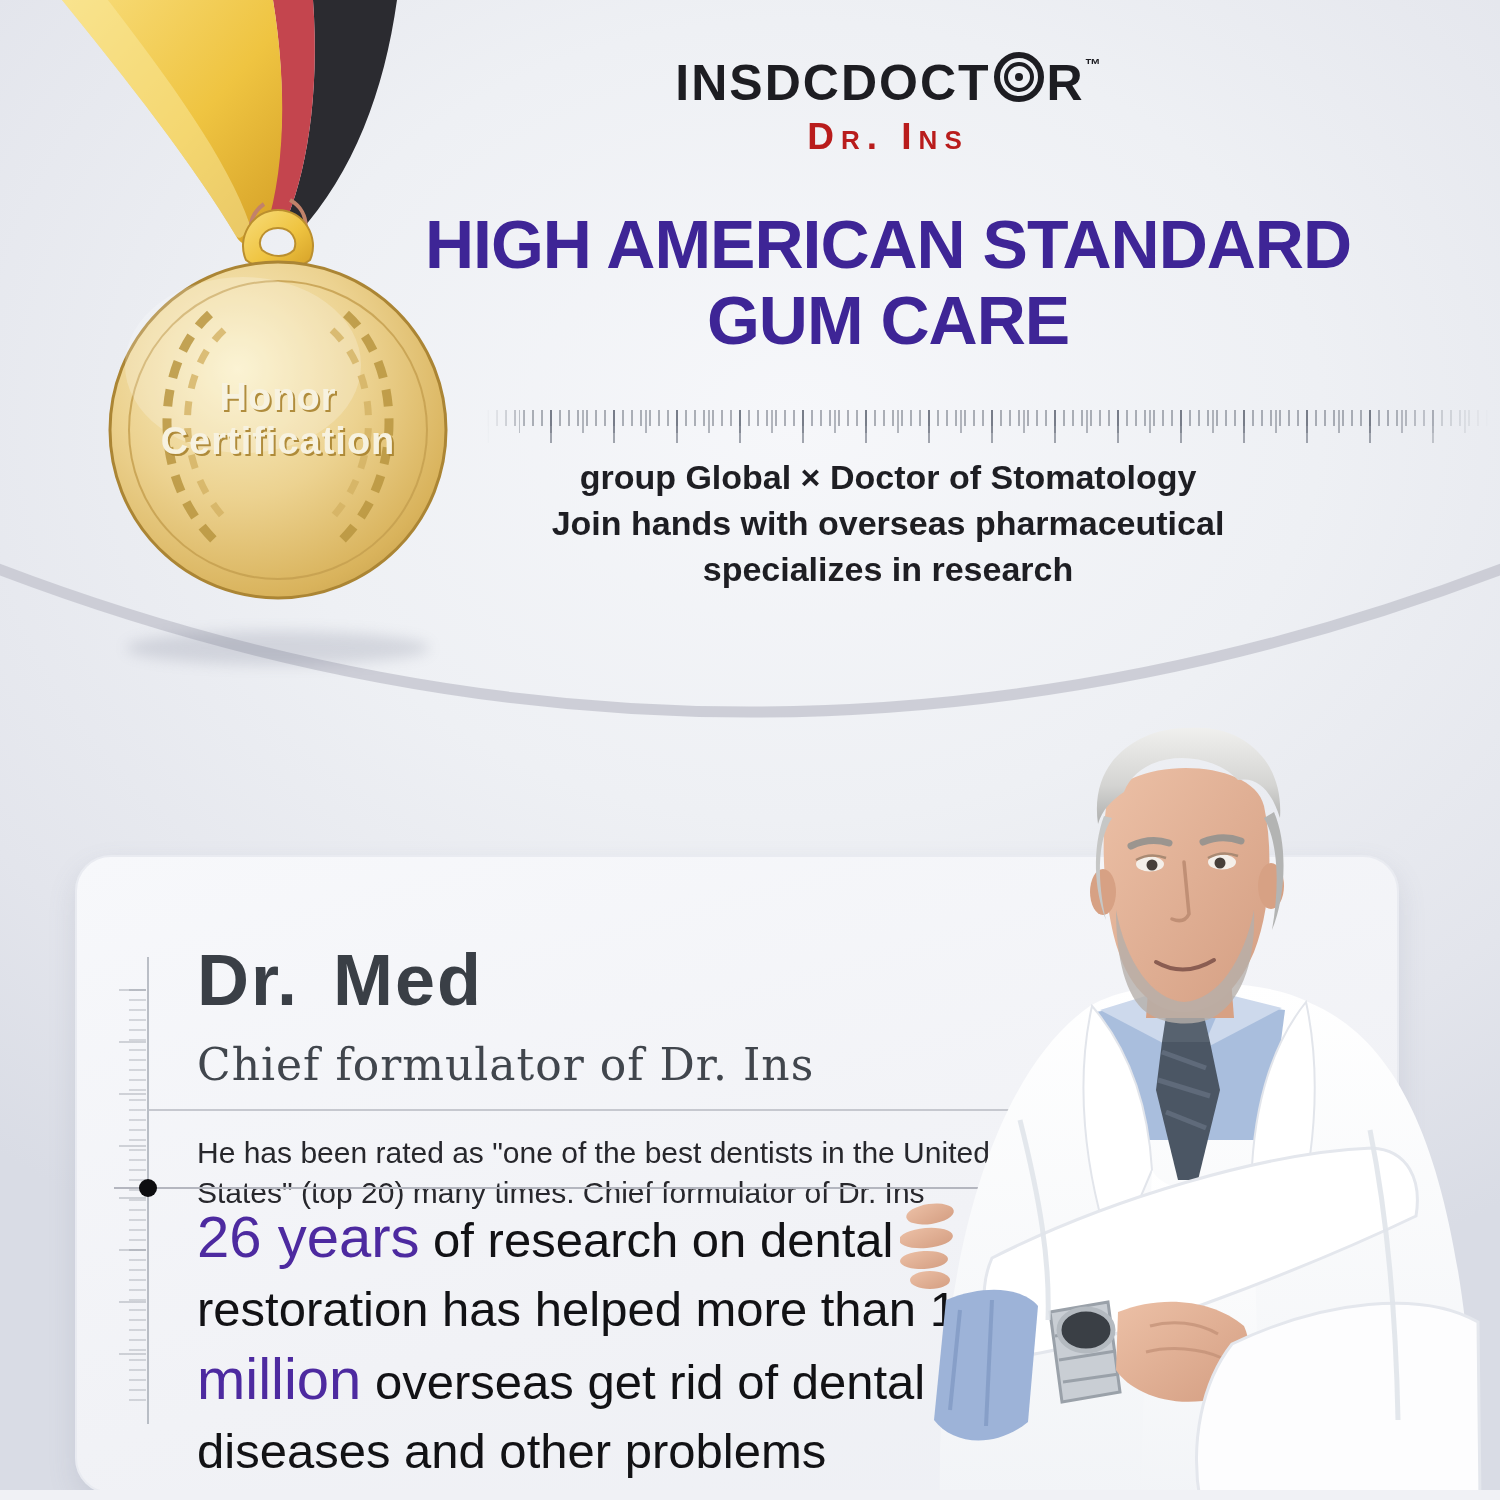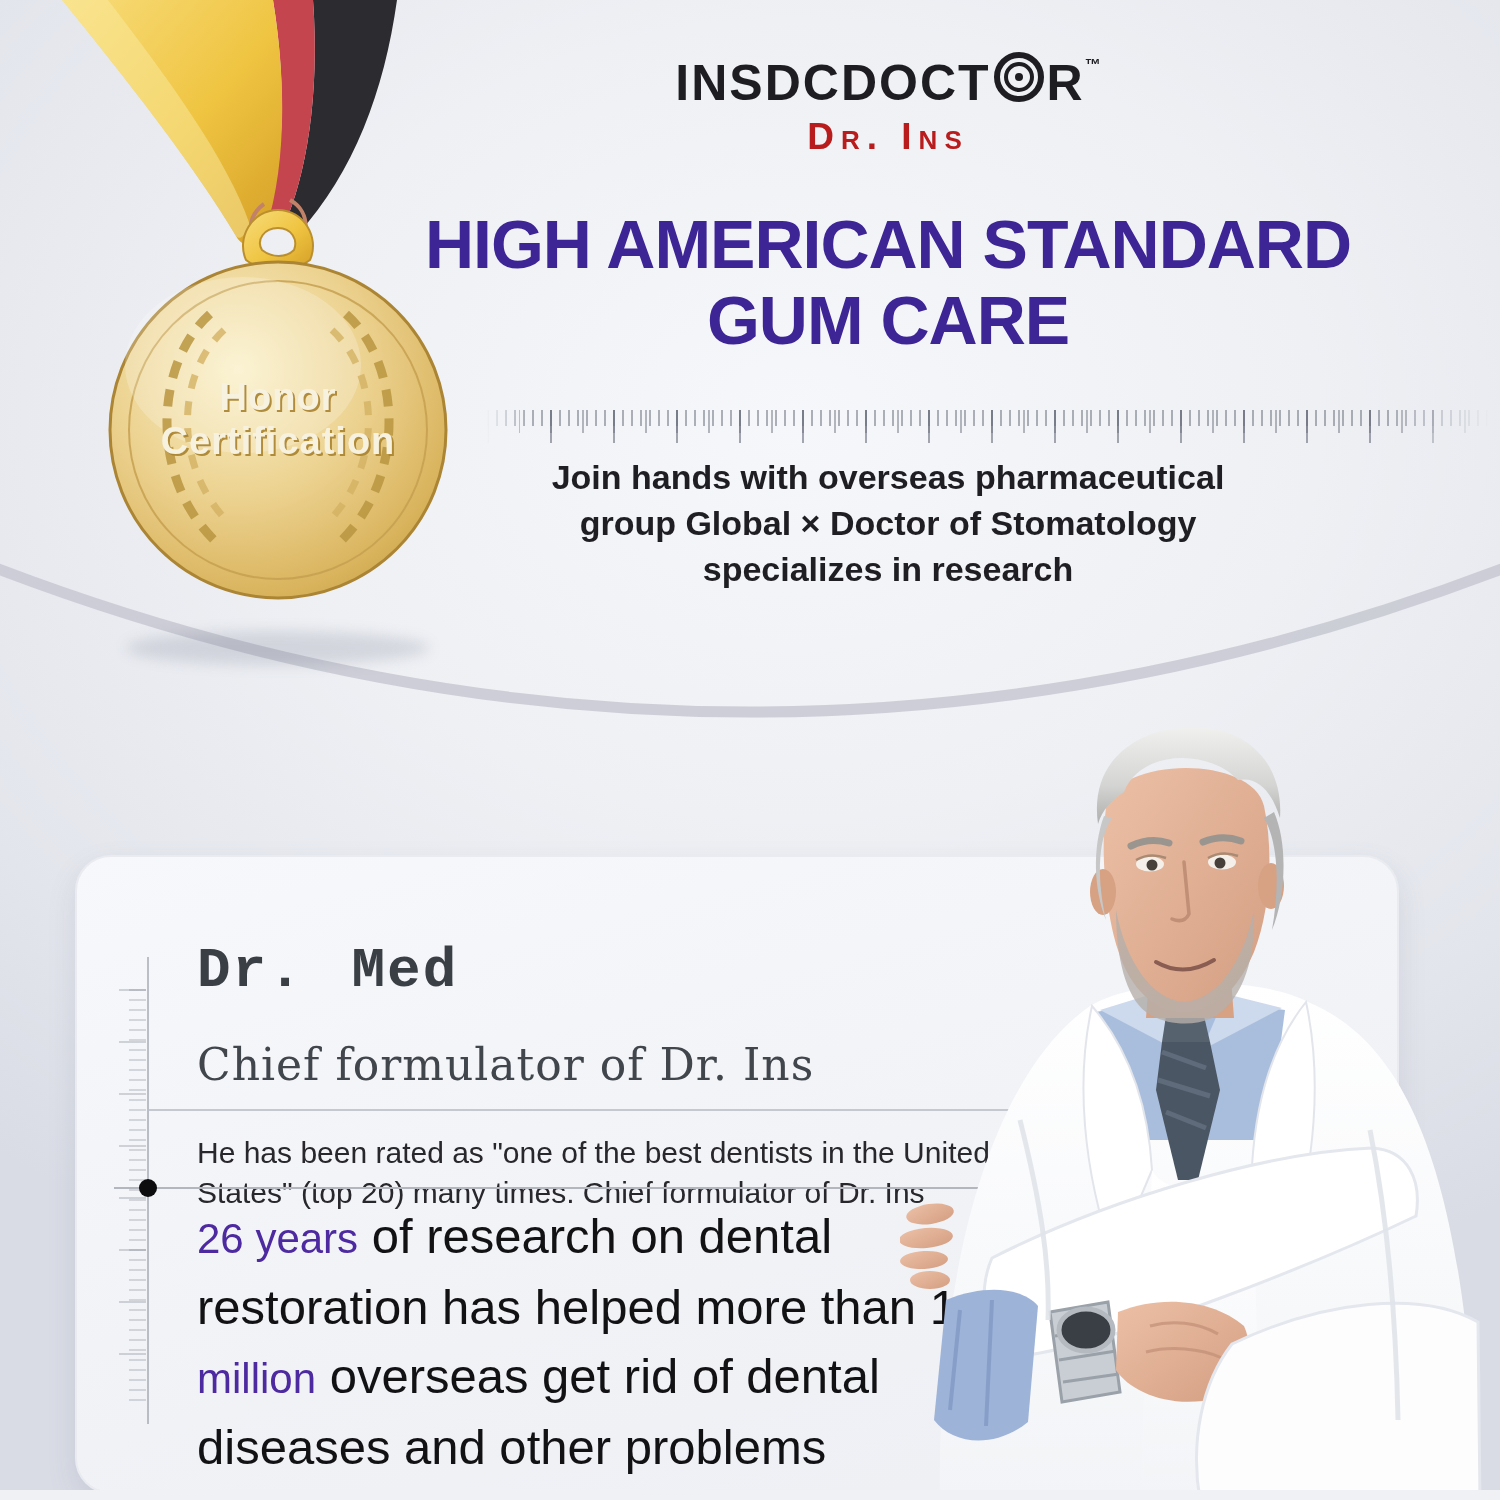--- a/index.html
+++ b/index.html
@@ -46,49 +46,49 @@
   
   .card{left:75px;top:855px;width:1320px;height:635px;border-radius:36px;
     background:linear-gradient(165deg,#f7f8fb 0%,#f1f2f6 60%,#edeff4 100%);
     border:2px solid #e9ebf1;
     box-shadow:0 12px 28px rgba(110,116,140,.16);}
   .vline{position:absolute;left:70px;top:100px;width:2px;height:467px;background:#9aa0aa;opacity:.65;}
   .vticks-s{position:absolute;left:52px;top:132px;width:17px;height:412px;opacity:.8;
     background:repeating-linear-gradient(to bottom,rgba(125,131,142,.35) 0 2px,transparent 2px 10px);}
   .vticks-l{position:absolute;left:42px;top:132px;width:27px;height:412px;opacity:.8;
     background:repeating-linear-gradient(to bottom,rgba(125,131,142,.4) 0 2px,transparent 2px 52px);}
-  .doc-name{position:absolute;left:120px;top:82px;font-family:Liberation Mono, monospace;font-weight:bold;
-    font-size:56px;color:#3a3f46;letter-spacing:2px;word-spacing:12px;}
+  .doc-name{position:absolute;left:120px;top:82px;font-family:Liberation Sans, sans-serif;font-weight:bold;
+    font-size:72px;color:#3a3f46;letter-spacing:2px;word-spacing:12px;}
   .doc-title{position:absolute;left:120px;top:182px;font-family:"DejaVu Serif",serif;
     font-size:44px;color:#41464d;letter-spacing:1px;}
   .div1{position:absolute;left:72px;top:252px;width:1244px;height:2px;background:#c6c8cf;}
   .bio{position:absolute;left:120px;top:276px;width:860px;font-size:30px;line-height:40px;color:#27272c;}
   .div2{position:absolute;left:37px;top:330px;width:1279px;height:2px;background:#b4b6bf;}
   .dot{position:absolute;left:62px;top:322px;width:18px;height:18px;border-radius:50%;background:#0d0d10;}
   .stat{position:absolute;left:120px;top:345px;width:900px;font-size:49px;line-height:69px;color:#121215;}
-  .stat .hl{font-size:42px;color:#4d2aa0;}
+  .stat .hl{font-size:58px;color:#4d2aa0;}
 
   
   .doctor-svg{left:900px;top:700px;width:600px;height:800px;}
 
   .bottom-strip{left:0;top:1490px;width:1500px;height:10px;background:#f0f1f5;}
 </style>
 </head>
 <body>
 
 <div class="abs top-wrap">
   <div class="brand-logo"><span>INSDCDOCT</span><span class="logo-target"></span><span>R</span><sup class="tm">™</sup></div>
   <div class="brand-sub">Dr. Ins</div>
   <div class="headline">
     <div>HIGH AMERICAN STANDARD</div>
     <div>GUM CARE</div>
   </div>
   <div class="intro">
+    <div>group Global × Doctor of Stomatology</div>
     <div>Join hands with overseas pharmaceutical</div>
-    <div>group Global × Doctor of Stomatology</div>
     <div>specializes in research</div>
   </div>
 </div>
 
 <div class="abs ruler-h">
   <div class="t short"></div>
   <div class="t mid"></div>
   <div class="t long"></div>
 </div>
 

